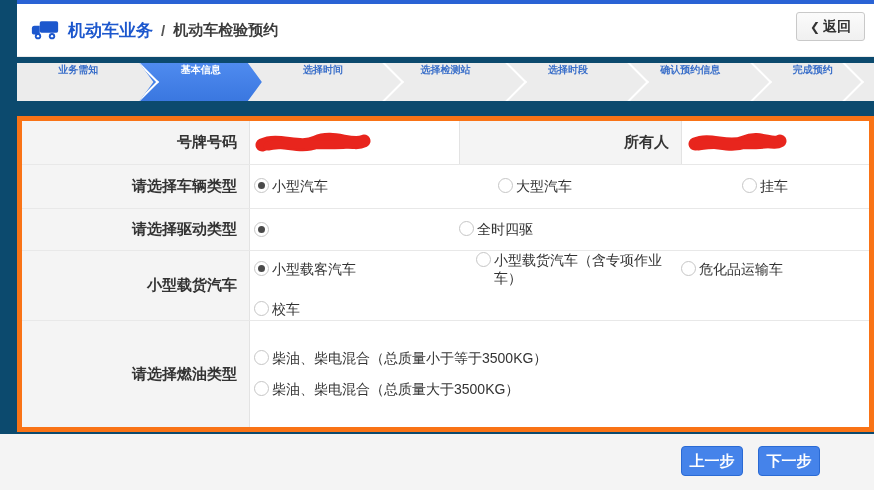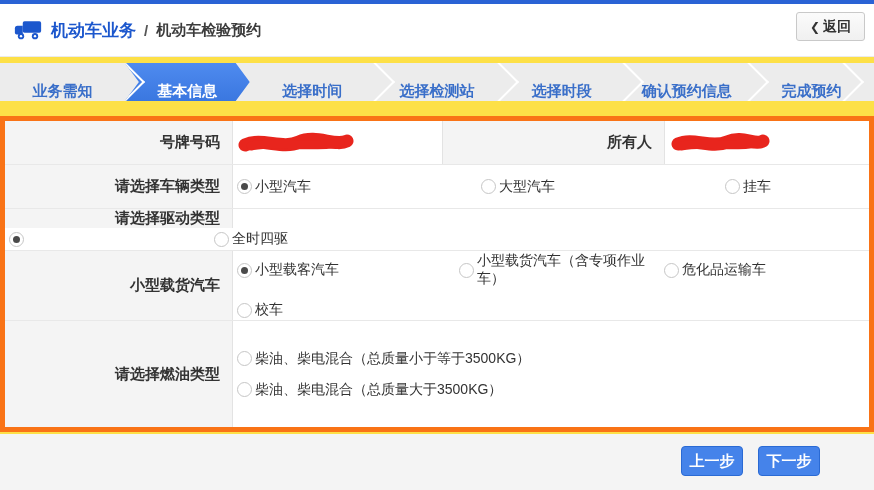--- a/index.html
+++ b/index.html
@@ -1,71 +1,71 @@
 <!DOCTYPE html>
 <html><head>
 <meta charset="utf-8">
 <style>
   * { margin:0; padding:0; box-sizing:border-box; }
   body { background:#fff; }
   .page {
-    width:874px; height:490px; position:relative; background:#fde047; overflow:hidden;
-    font-family:"Liberation Sans","DejaVu Sans",sans-serif; color:#333;
+    width:874px; height:490px; position:relative; background:#0c4a6e; overflow:hidden;
+    font-family:"Liberation Sans","DejaVu Sans",sans-serif; color:#333;padding-left:17px;
   }
   
   .topbar { height:4px; background:#2a63d5; }
   .header { height:53px; display:flex; align-items:center; padding:0 14px; position:relative; border-bottom:1px solid #ebebeb; background:#fff; }
   .truck { width:28px; height:22px; margin-right:9px; flex:0 0 auto; }
   .title { color:#1c57cd; font-weight:bold; font-size:17px; }
   .divider { color:#555; margin:0 8px; font-size:15px; font-weight:bold; }
   .subtitle { color:#3c3c3c; font-weight:bold; font-size:15px; }
   .back-btn {
     position:absolute; right:9px; top:8px; height:29px; padding:0 13px;
     background:linear-gradient(#fbfbfb,#f0f0f0); border:1px solid #c9c9c9; border-radius:3px;
     font-size:14px; font-weight:bold; color:#333; display:flex; align-items:center; cursor:pointer;
     font-family:inherit;
   }
   .back-chev { font-size:12px; margin-right:3px; font-weight:bold; }
   
   .stepbar { margin-top:6px; height:38px; background:#ececec; display:flex; position:relative; overflow:hidden; }
-  .step { flex:1; display:flex; align-items:flex-end; justify-content:center; color:#3a6fc9;
-    font-weight:bold; font-size:15px; position:relative; cursor:pointer; }
+  .step { flex:1; display:flex; align-items:flex-start; justify-content:center; color:#3a6fc9;
+    font-weight:bold; font-size:10px; position:relative; cursor:pointer; }
   .step:not(:first-child)::before {
     content:""; position:absolute; left:-15px; top:50%; width:27px; height:27px;
     transform:translateY(-50%) rotate(45deg);
     border-top:2px solid #fff; border-right:2px solid #fff; z-index:1;
   }
   .step.active {
     background:linear-gradient(#4f8bef,#3a77e0); color:#fff; z-index:2;
     clip-path:polygon(14px 50%, 0 0, calc(100% - 14px) 0, 100% 50%, calc(100% - 14px) 100%, 0 100%);
   }
   .step.active + .step::before { display:none; }
   .stepbar::after {
     content:""; position:absolute; right:16px; top:50%; width:27px; height:27px;
     transform:translateY(-50%) rotate(45deg);
     border-top:2px solid #fff; border-right:2px solid #fff;
   }
   
   .table { margin-top:15px; border:5px solid #f97316; background:#fff; }
   .row { display:flex; border-bottom:1px solid #e8e8e8; }
   .row:last-child { border-bottom:none; }
-  .r1 { height:44px; } .r2 { height:44px; } .r3 { height:42px;flex-direction:column; } .r4 { height:70px; } .r5 { height:106px; }
+  .r1 { height:44px; } .r2 { height:44px; } .r3 { height:42px; } .r4 { height:70px; } .r5 { height:106px; }
   .cell-label {
     width:228px; flex:0 0 auto; background:#f4f4f4; border-right:1px solid #e3e3e3;
     display:flex; align-items:center; justify-content:flex-end; padding-right:12px;
     font-weight:bold; font-size:15px; color:#333;
   }
   .cell-label.mid { width:223px; border-left:1px solid #e3e3e3; }
   .cell-value { display:flex; align-items:center; padding-left:4px; background:#fff; }
   .cell-value.v1 { width:209px; flex:0 0 auto; }
   .cell-value.v2 { flex:1; }
   .cell-opts { flex:1; display:flex; align-items:center; padding-left:4px; background:#fff; }
   .cell-opts.multiline { flex-direction:column; align-items:stretch; justify-content:center; gap:13px; }
   .line { display:flex; align-items:center; }
-  .opt { display:flex; align-items:center; cursor:pointer; font-size:14px; color:#333; }
+  .opt { display:flex; cursor:pointer; font-size:14px; color:#333; }
   .w244 { width:244px; flex:0 0 auto; }
   .w222 { width:222px; flex:0 0 auto; }
   .w205 { width:205px; flex:0 0 auto; }
   .radio {
     width:15px; height:15px; border-radius:50%; border:1px solid #c6c6c6; background:#fff;
     display:inline-block; position:relative; margin-right:3px; flex:0 0 auto;
   }
   .radio.sel::after { content:""; position:absolute; left:3px; top:3px; right:3px; bottom:3px; border-radius:50%; background:#4a4a4a; }
   .radio.sel-blue { border:2px solid #3a76d8; width:16px; height:16px; }
   .radio.sel-blue::after { content:""; position:absolute; left:2px; top:2px; right:2px; bottom:2px; border-radius:50%; background:#3d3d46; }

